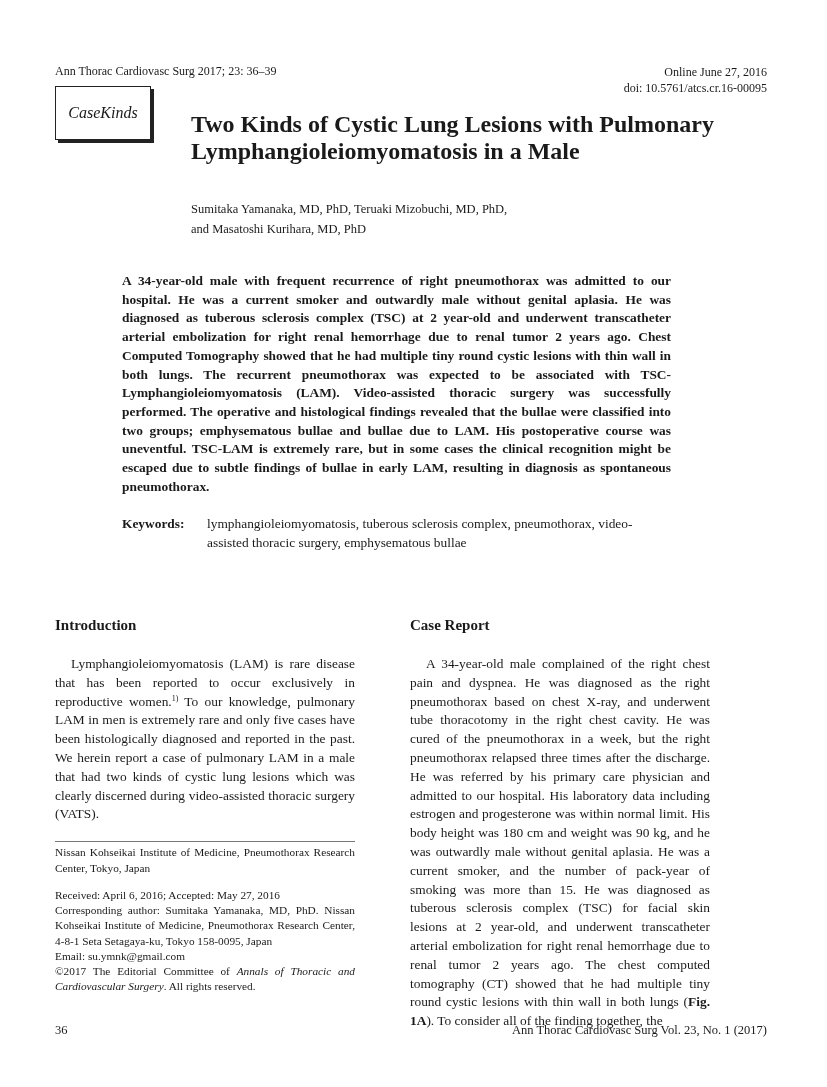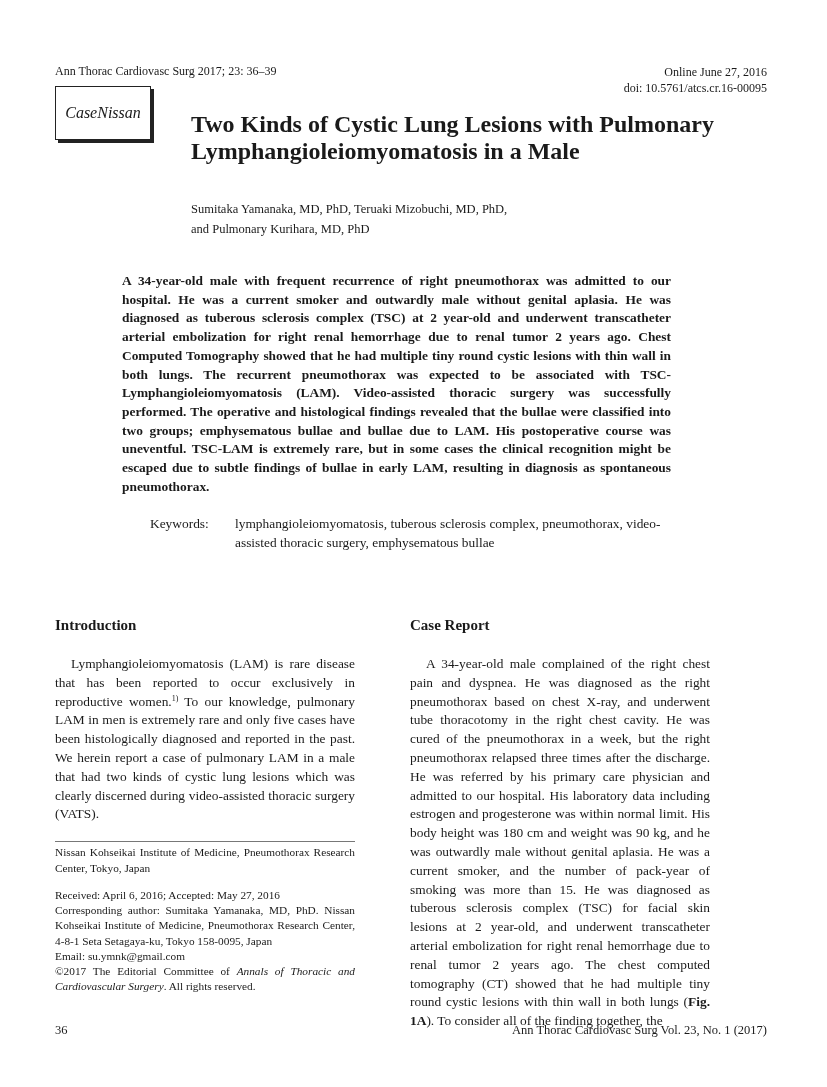--- a/index.html
+++ b/index.html
@@ -20,21 +20,21 @@
       left: 191px; top: 111px; width: 580px; font-weight: bold; font-size: 24px; line-height: 27px;
     }
     .authors { left: 191px; top: 199px; font-size: 12.5px; line-height: 20px; }
     .abstract {
       left: 122px; top: 272px; width: 549px; font-weight: bold; font-size: 13.4px;
       line-height: 18.7px; text-align: justify;
     }
     .keywords {
       left: 122px; top: 515px; width: 549px; font-size: 13.4px; line-height: 18.7px; display: flex;
     }
-    .keywords .kw-label { font-weight: normal; width: 73px; flex-shrink: 0; margin-left: 28px; }
+    .keywords .kw-label { font-weight: bold; width: 73px; flex-shrink: 0; }
     .keywords .kw-text { flex: 1; margin-left: 12px; }
     .col { width: 300px; font-size: 13.4px; line-height: 18.8px; text-align: justify; }
     .col-left { left: 55px; top: 615px; }
     .col-right { left: 410px; top: 615px; }
     .section-heading { font-weight: bold; font-size: 15px; margin: 0 0 20px 0; height: 20px; line-height: 20px; }
     .para { text-indent: 16px; margin: 0; }
     .footnote-rule { left: 55px; top: 841px; width: 300px; height: 0; border-top: 1px solid #777; }
     .affil { left: 55px; top: 845px; width: 300px; font-size: 11.3px; line-height: 15.5px; text-align: justify; }
     .notes { left: 55px; top: 888px; width: 300px; font-size: 11.3px; line-height: 15.2px; text-align: justify; }
     .notes div { margin: 0; }
@@ -46,31 +46,31 @@
 <body>
 
 <div class="abs journal-ref">Ann Thorac Cardiovasc Surg 2017; 23: 36–39</div>
 <div class="abs online">
   <div>Online June 27, 2016</div>
   <div>doi: 10.5761/atcs.cr.16-00095</div>
 </div>
 
 <div class="abs case-box">
   <span>Case</span>
-  <span>Nissan</span>
+  <span>Kinds</span>
 </div>
 
 <div class="abs title">
   <div>Two Kinds of Cystic Lung Lesions with Pulmonary</div>
   <div>Lymphangioleiomyomatosis in a Male</div>
 </div>
 
 <div class="abs authors">
   <div>Sumitaka Yamanaka, MD, PhD, Teruaki Mizobuchi, MD, PhD,</div>
-  <div>and Pulmonary Kurihara, MD, PhD</div>
+  <div>and Masatoshi Kurihara, MD, PhD</div>
 </div>
 
 <div class="abs abstract">A 34-year-old male with frequent recurrence of right pneumothorax was admitted to our hospital. He was a current smoker and outwardly male without genital aplasia. He was diagnosed as tuberous sclerosis complex (TSC) at 2 year-old and underwent transcatheter arterial embolization for right renal hemorrhage due to renal tumor 2 years ago. Chest Computed Tomography showed that he had multiple tiny round cystic lesions with thin wall in both lungs. The recurrent pneumothorax was expected to be associated with TSC-Lymphangioleiomyomatosis (LAM). Video-assisted thoracic surgery was successfully performed. The operative and histological findings revealed that the bullae were classified into two groups; emphysematous bullae and bullae due to LAM. His postoperative course was uneventful. TSC-LAM is extremely rare, but in some cases the clinical recognition might be escaped due to subtle findings of bullae in early LAM, resulting in diagnosis as spontaneous pneumothorax.</div>
 
 <div class="abs keywords">
   <span class="kw-label">Keywords:</span>
   <span class="kw-text">lymphangioleiomyomatosis, tuberous sclerosis complex, pneumothorax, video-assisted thoracic surgery, emphysematous bullae</span>
 </div>
 
 <div class="abs col col-left">

